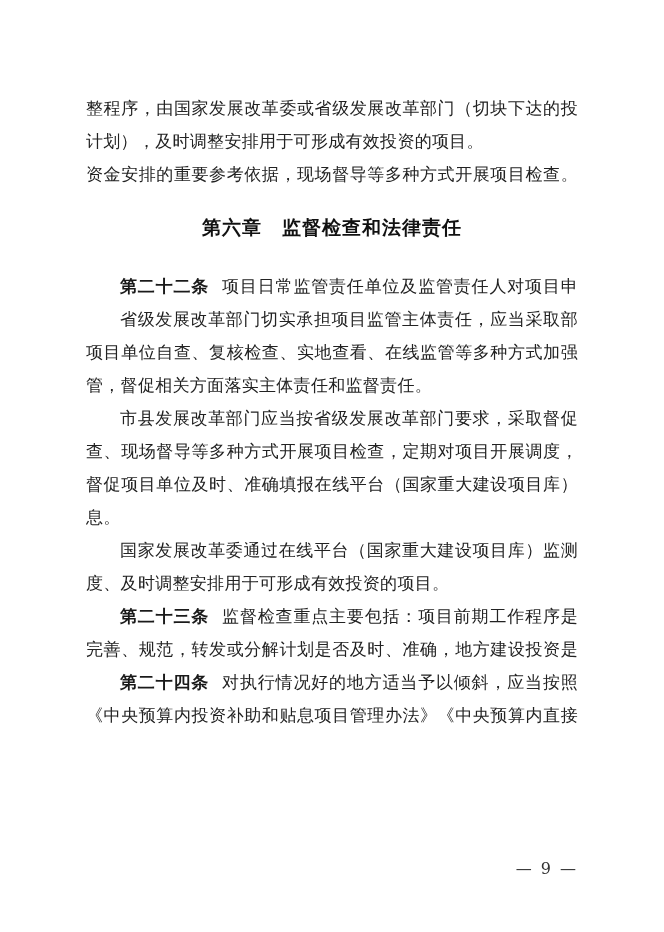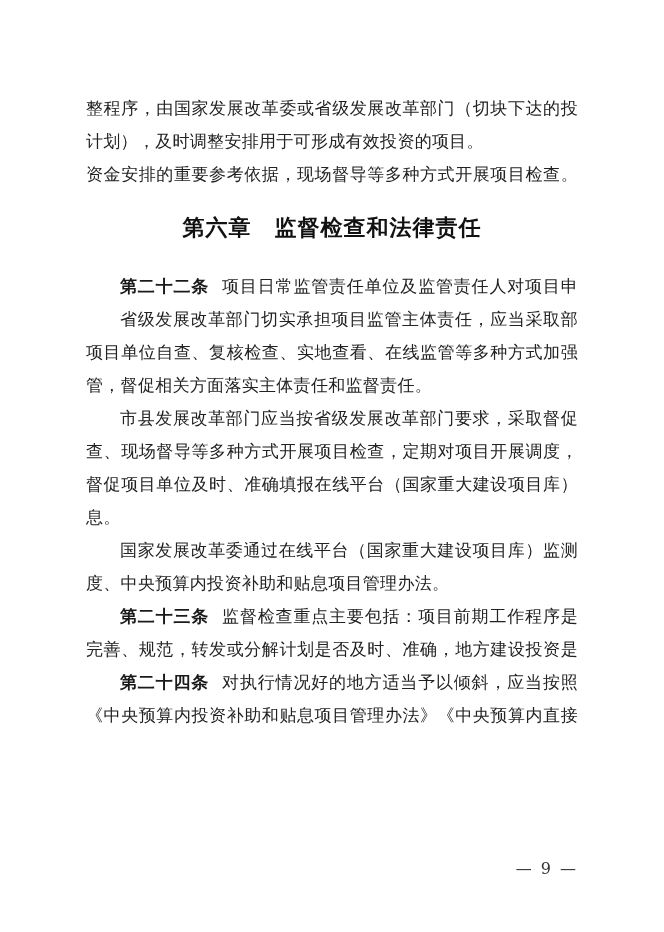--- a/index.html
+++ b/index.html
@@ -45,21 +45,21 @@
     margin-right: 13px;
     color: #1a1a1a;
   }
   .chapter-heading {
     height: 33px;
     line-height: 33px;
     margin: 20px 0 26px 0;
     text-align: center;
     font-family: "DejaVu Sans", "Liberation Sans", sans-serif;
     font-weight: 700;
-    font-size: 22px;
+    font-size: 19px;
     color: #111111;
     letter-spacing: 1px;
   }
   .page-footer {
     position: absolute;
     left: 86px;
     top: 852px;
     width: 492px;
     height: 33px;
     line-height: 33px;
@@ -80,20 +80,20 @@
       <div class="chapter-heading">第六章　监督检查和法律责任</div>
       <div class="line indent flush"><span class="seg bold">第二十二条</span><span class="seg">项目日常监管责任单位及监管责任人对项目申</span></div>
       <div class="line indent flush"><span class="seg">省级发展改革部门切实承担项目监管主体责任，应当采取部署</span></div>
       <div class="line flush"><span class="seg">项目单位自查、复核检查、实地查看、在线监管等多种方式加强监</span></div>
       <div class="line"><span class="seg">管，督促相关方面落实主体责任和监督责任。</span></div>
       <div class="line indent flush"><span class="seg">市县发展改革部门应当按省级发展改革部门要求，采取督促自</span></div>
       <div class="line flush"><span class="seg">查、现场督导等多种方式开展项目检查，定期对项目开展调度，并</span></div>
       <div class="line flush"><span class="seg">督促项目单位及时、准确填报在线平台（国家重大建设项目库）信</span></div>
       <div class="line"><span class="seg">息。</span></div>
       <div class="line indent flush"><span class="seg">国家发展改革委通过在线平台（国家重大建设项目库）监测调</span></div>
-      <div class="line"><span class="seg">度、中央预算内投资补助和贴息项目管理办法。</span></div>
+      <div class="line"><span class="seg">度、及时调整安排用于可形成有效投资的项目。</span></div>
       <div class="line indent flush"><span class="seg bold">第二十三条</span><span class="seg">监督检查重点主要包括：项目前期工作程序是否</span></div>
       <div class="line flush"><span class="seg">完善、规范，转发或分解计划是否及时、准确，地方建设投资是否</span></div>
       <div class="line indent flush"><span class="seg bold">第二十四条</span><span class="seg">对执行情况好的地方适当予以倾斜，应当按照</span></div>
       <div class="line flush"><span class="seg">《中央预算内投资补助和贴息项目管理办法》《中央预算内直接投</span></div>
     </div>
   <div class="page-footer">— 9 —</div>
 </div>
 
 </body></html>

